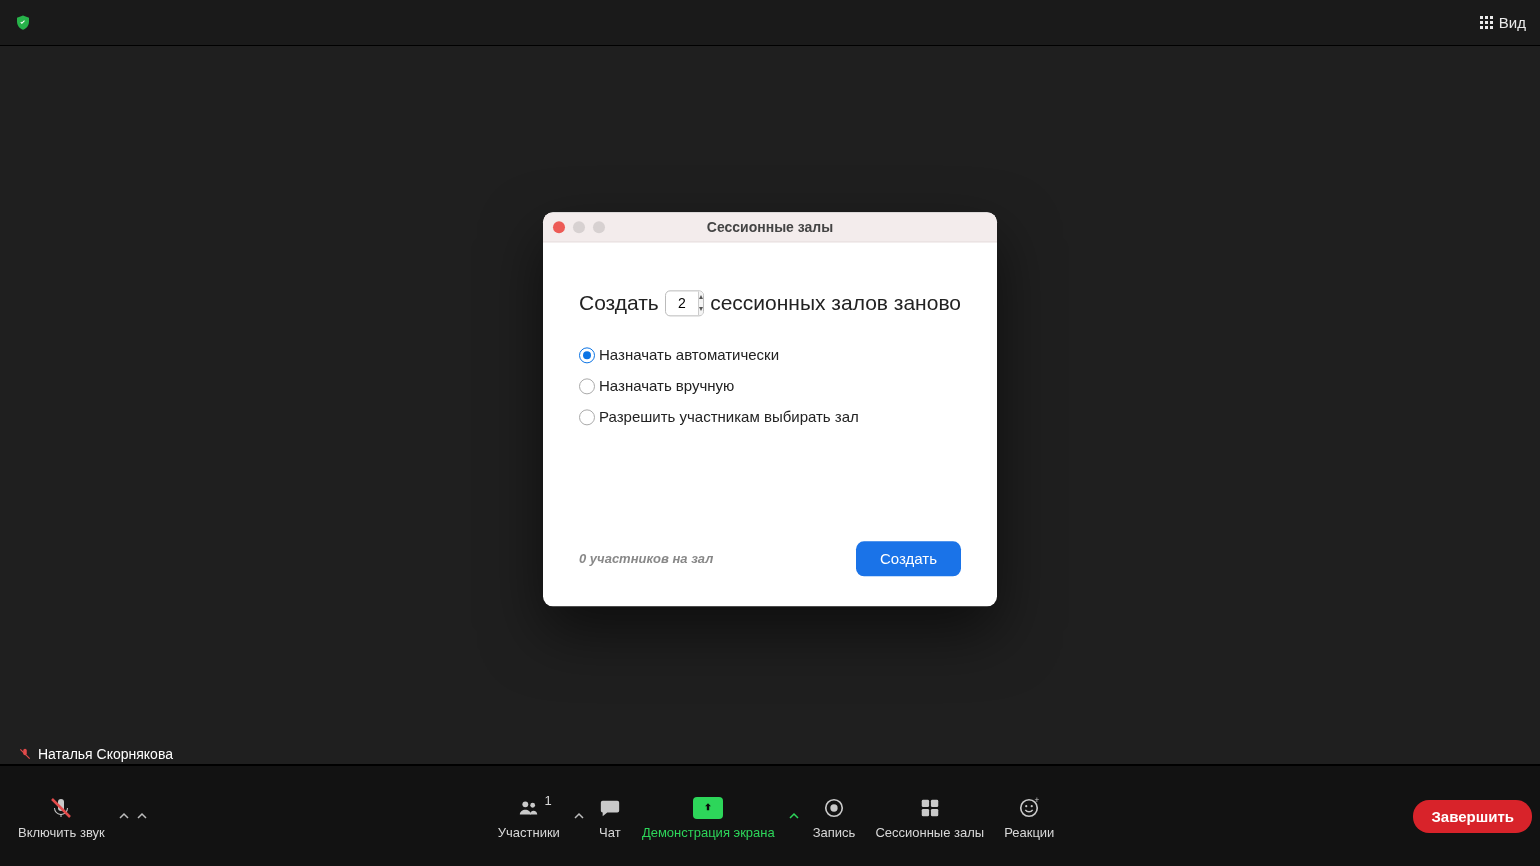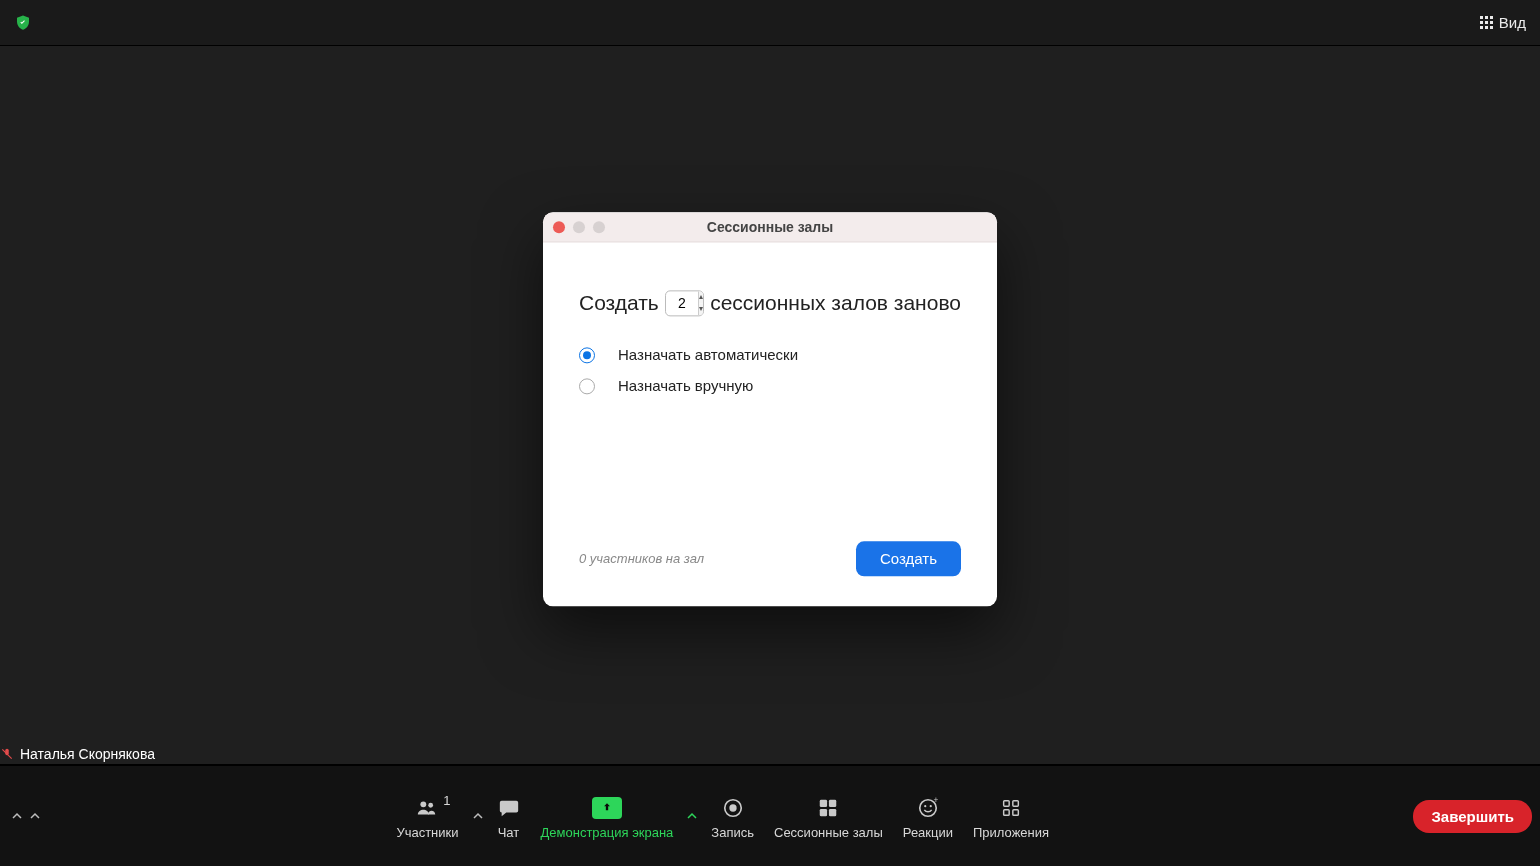--- a/index.html
+++ b/index.html
@@ -48,21 +48,21 @@
   
   .main-area {
     position: absolute;
     top: 46px; left: 0; right: 0; bottom: 102px;
     background: #1f1f1f;
   }
 
   
   .participant-label {
     position: absolute;
-    left: 0;
+    left: 18px;
     bottom: 104px;
     display: flex;
     align-items: center;
     gap: 6px;
     font-size: 14px;
     color: #fff;
   }
   .mic-muted-small {
     width: 14px; height: 14px;
   }
@@ -197,21 +197,21 @@
     display: flex; flex-direction: column;
     width: 16px; border-left: 1px solid #ccc;
   }
   .stepper-btns button {
     height: 12px; border: none; background: #f4f4f4;
     font-size: 8px; line-height: 8px; cursor: pointer; padding: 0;
     color: #555;
   }
   .radio-list { display: flex; flex-direction: column; gap: 14px; }
   .radio-row {
-    display: flex; align-items: center; gap: 23px;
+    display: flex; align-items: center; gap: 4px;
     font-size: 15px; color: #222; cursor: pointer;
   }
   .radio-circle {
     width: 16px; height: 16px; border-radius: 50%;
     border: 1.5px solid #aaa;
     display: flex; align-items: center; justify-content: center;
     flex-shrink: 0;
   }
   .radio-circle.checked { border-color: #0b74e5; }
   .radio-circle.checked::after {
@@ -221,20 +221,21 @@
   .modal-footer {
     display: flex;
     align-items: center;
     justify-content: space-between;
     padding: 0 36px 30px 36px;
   }
   .footer-note {
     font-size: 13px;
     font-style: italic;
     color: #888;
+    font-weight: bold;
   }
   .primary-btn {
     background: #1a73e8;
     color: #fff;
     border: none;
     border-radius: 8px;
     padding: 9px 24px;
     font-size: 15px;
     cursor: pointer;
   }
@@ -300,31 +301,45 @@
     </div>
     <div class="radio-list">
       <label class="radio-row">
         <span class="radio-circle checked"></span>
         <span>Назначать автоматически</span>
       </label>
       <label class="radio-row">
         <span class="radio-circle"></span>
         <span>Назначать вручную</span>
       </label>
+      <label class="radio-row">
+        <span class="radio-circle"></span>
+        <span>Разрешить участникам выбирать зал</span>
+      </label>
     </div>
   </div>
   <div class="modal-footer">
     <span class="footer-note">0 участников на зал</span>
     <button class="primary-btn">Создать</button>
   </div>
 </div>
 
 <div class="bottom-bar">
 
   <div class="tool-group">
+    <button class="tool-item">
+      <span class="icon">
+        <svg viewBox="0 0 24 24" width="24" height="24">
+            <path fill="#c9c9c9" d="M12 15a3 3 0 003-3V6a3 3 0 00-6 0v6a3 3 0 003 3z"></path>
+            <path fill="#c9c9c9" d="M18 12a6 6 0 01-12 0h-1a7 7 0 006.5 6.98V21h1v-2.02A7 7 0 0019 12h-1z"></path>
+            <line x1="3" y1="3" x2="21" y2="21" stroke="#e34b4b" stroke-width="2.5"></line>
+          </svg>
+      </span>
+      <span>Включить звук</span>
+    </button>
     <button class="caret">
       <svg viewBox="0 0 10 10">
           <path d="M1 7l4-4 4 4" stroke="#bdbdbd" stroke-width="1.5" fill="none"></path>
         </svg>
     </button>
 
     <button class="caret">
       <svg viewBox="0 0 10 10">
           <path d="M1 7l4-4 4 4" stroke="#bdbdbd" stroke-width="1.5" fill="none"></path>
         </svg>
@@ -406,29 +421,18 @@
             <circle cx="12" cy="12" r="9" fill="none" stroke="#c9c9c9" stroke-width="1.8"></circle>
             <circle cx="9" cy="10" r="1.2" fill="#c9c9c9"></circle>
             <circle cx="15" cy="10" r="1.2" fill="#c9c9c9"></circle>
             <path d="M8 14c1 1.5 2.5 2.2 4 2.2s3-.7 4-2.2" stroke="#c9c9c9" stroke-width="1.6" fill="none"></path>
             <text x="18" y="6" font-size="9" fill="#c9c9c9">+</text>
           </svg>
       </span>
       <span>Реакции</span>
     </button>
 
-    <button class="tool-item">
-      <span class="icon">
-        <svg viewBox="0 0 24 24" width="22" height="22">
-            <rect x="4" y="4" width="6" height="6" rx="1" fill="none" stroke="#c9c9c9" stroke-width="1.6"></rect>
-            <rect x="14" y="4" width="6" height="6" rx="1" fill="none" stroke="#c9c9c9" stroke-width="1.6"></rect>
-            <rect x="4" y="14" width="6" height="6" rx="1" fill="none" stroke="#c9c9c9" stroke-width="1.6"></rect>
-            <rect x="14" y="14" width="6" height="6" rx="1" fill="none" stroke="#c9c9c9" stroke-width="1.6"></rect>
-          </svg>
-      </span>
-      <span>Приложения</span>
-    </button>
   </div>
 
   <div class="spacer-flex"></div>
 
   <button class="end-btn">Завершить</button>
 </div>
 
 </body></html>

